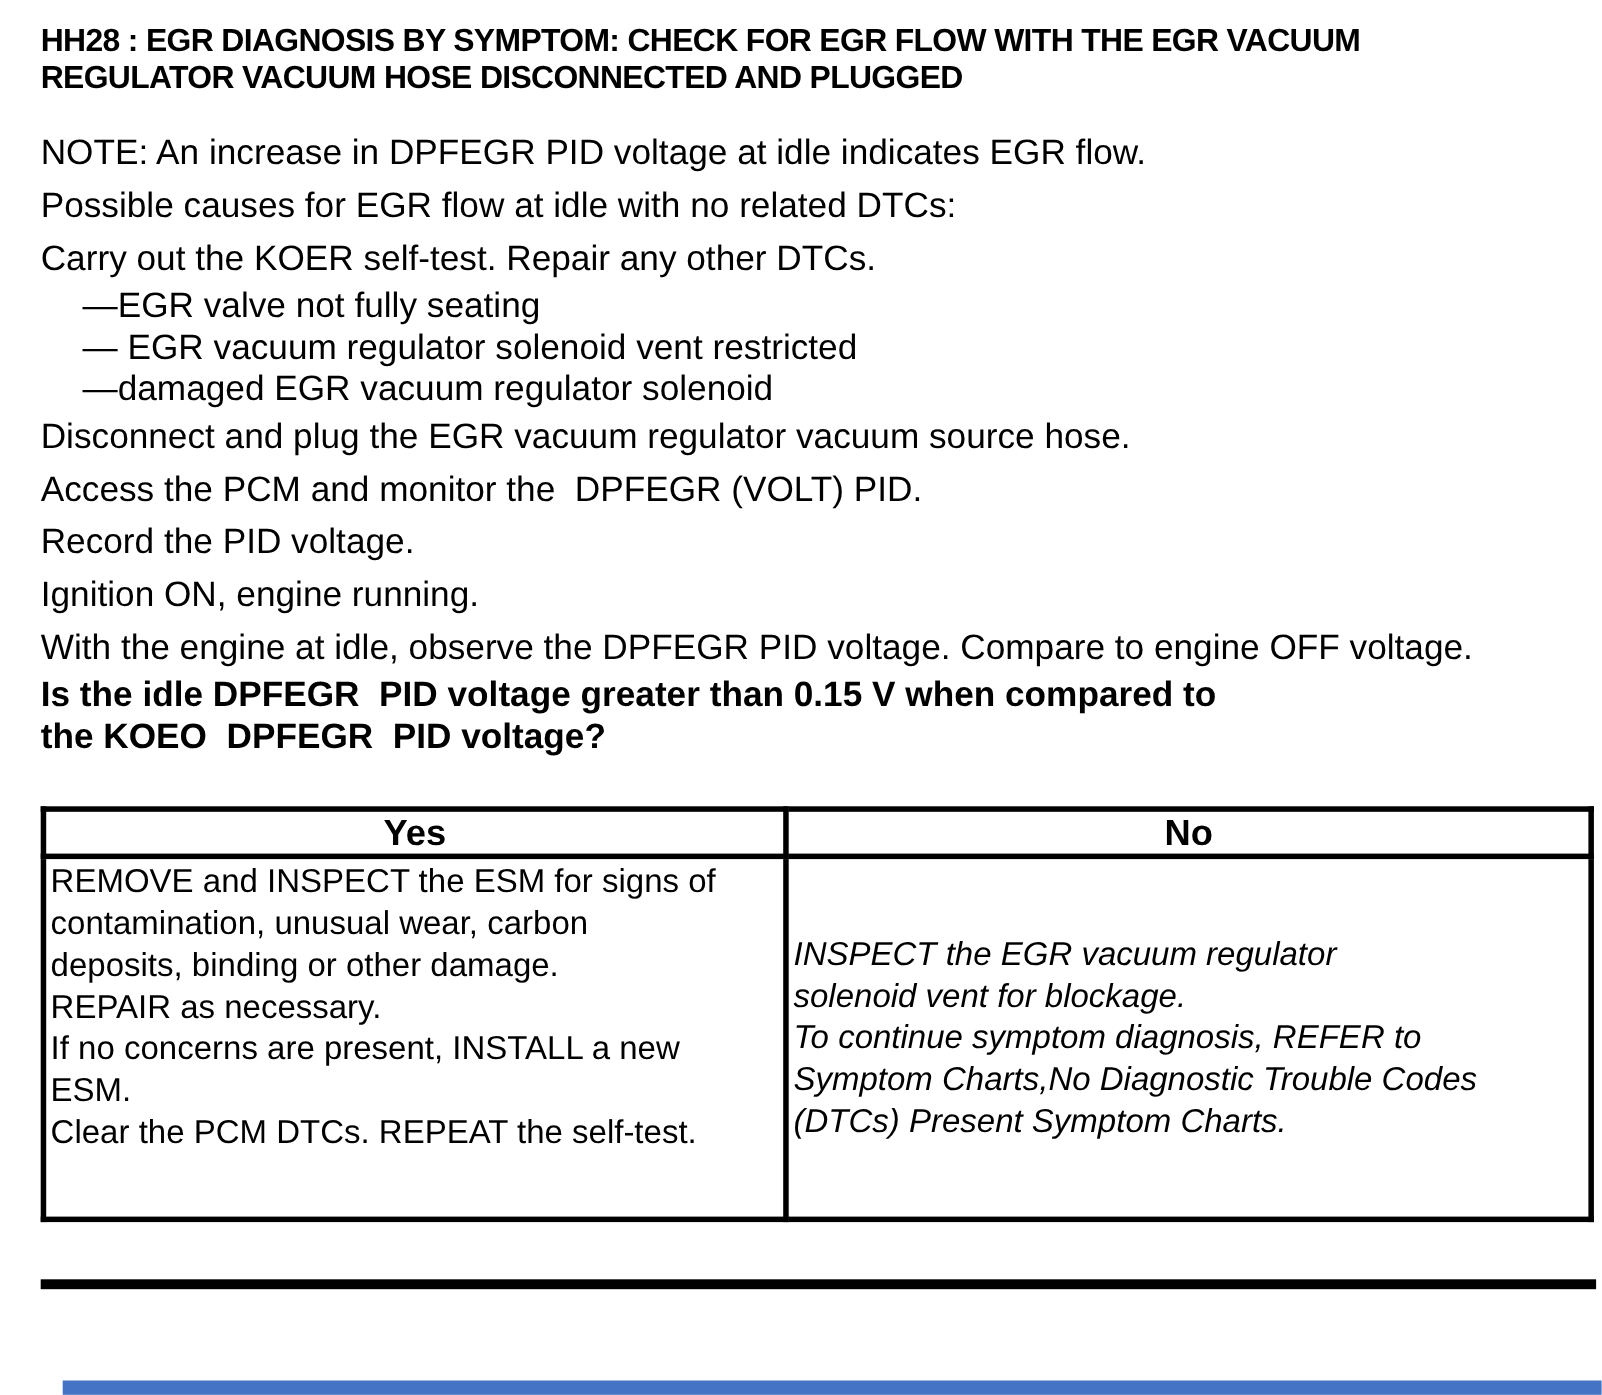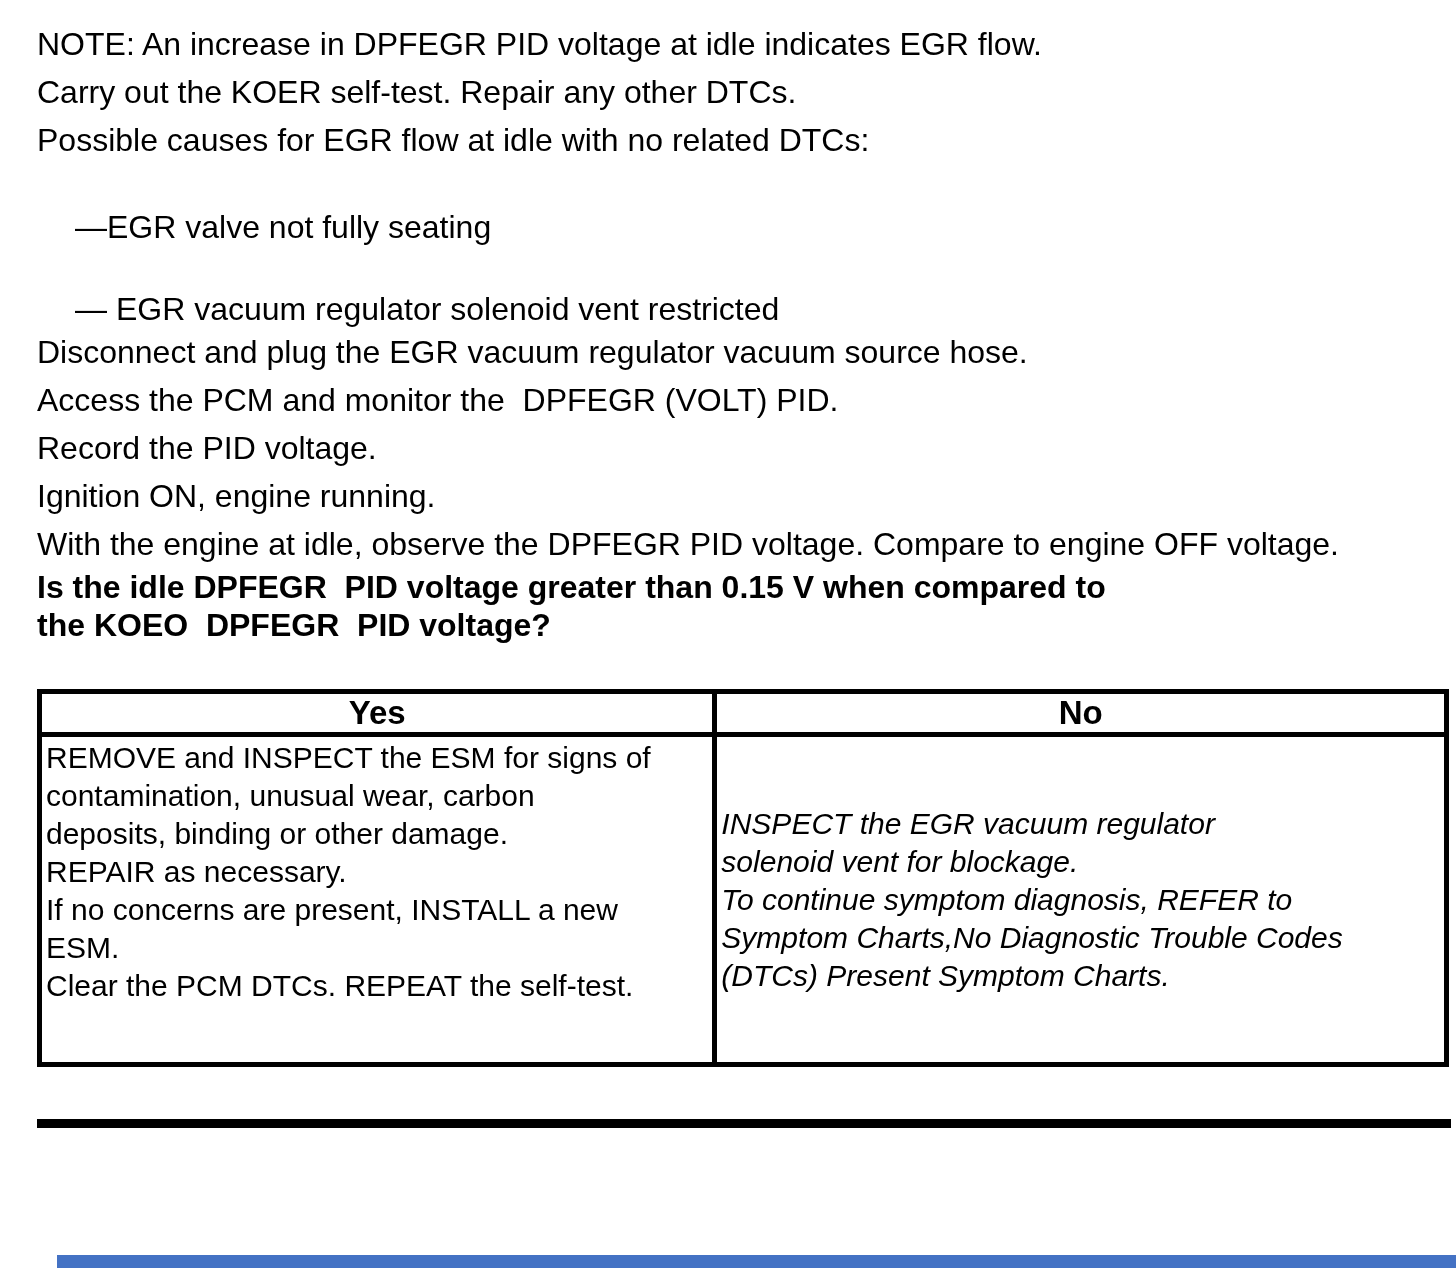--- a/index.html
+++ b/index.html
@@ -31,21 +31,20 @@
     font-size: 32px;
     line-height: 48px;
     white-space: pre-wrap;
     max-width: 1400px;
   }
   .content .list-item {
     font-size: 32px;
     line-height: 38px;
     white-space: pre-wrap;
     padding-left: 38px;
-    margin-top: 44px;
   }
   .content .question {
     font-size: 32px;
     font-weight: 700;
     line-height: 38px;
     white-space: pre-wrap;
     max-width: 1200px;
   }
   table.decision-table {
     margin-top: 45px;
@@ -89,27 +88,30 @@
     left: 57px;
     right: 0;
     height: 13px;
   }
 </style>
 </head>
 <body>
 
 <div class="page">
 
+  <h1 class="title">HH28 : EGR DIAGNOSIS BY SYMPTOM: CHECK FOR EGR FLOW WITH THE EGR VACUUM
+REGULATOR VACUUM HOSE DISCONNECTED AND PLUGGED</h1>
 
   <div class="content">
     <p class="para">NOTE: An increase in DPFEGR PID voltage at idle indicates EGR flow.</p>
+    <p class="para">Possible causes for EGR flow at idle with no related DTCs:</p>
     <p class="para">Carry out the KOER self-test. Repair any other DTCs.</p>
-    <p class="para">Possible causes for EGR flow at idle with no related DTCs:</p>
     <p class="list-item">—EGR valve not fully seating</p>
     <p class="list-item">— EGR vacuum regulator solenoid vent restricted</p>
+    <p class="list-item">—damaged EGR vacuum regulator solenoid</p>
     <p class="para">Disconnect and plug the EGR vacuum regulator vacuum source hose.</p>
     <p class="para">Access the PCM and monitor the  DPFEGR (VOLT) PID.</p>
     <p class="para">Record the PID voltage.</p>
     <p class="para">Ignition ON, engine running.</p>
     <p class="para">With the engine at idle, observe the DPFEGR PID voltage. Compare to engine OFF voltage.</p>
     <p class="question">Is the idle DPFEGR  PID voltage greater than 0.15 V when compared to
 the KOEO  DPFEGR  PID voltage?</p>
   </div>
 
   <table class="decision-table">

